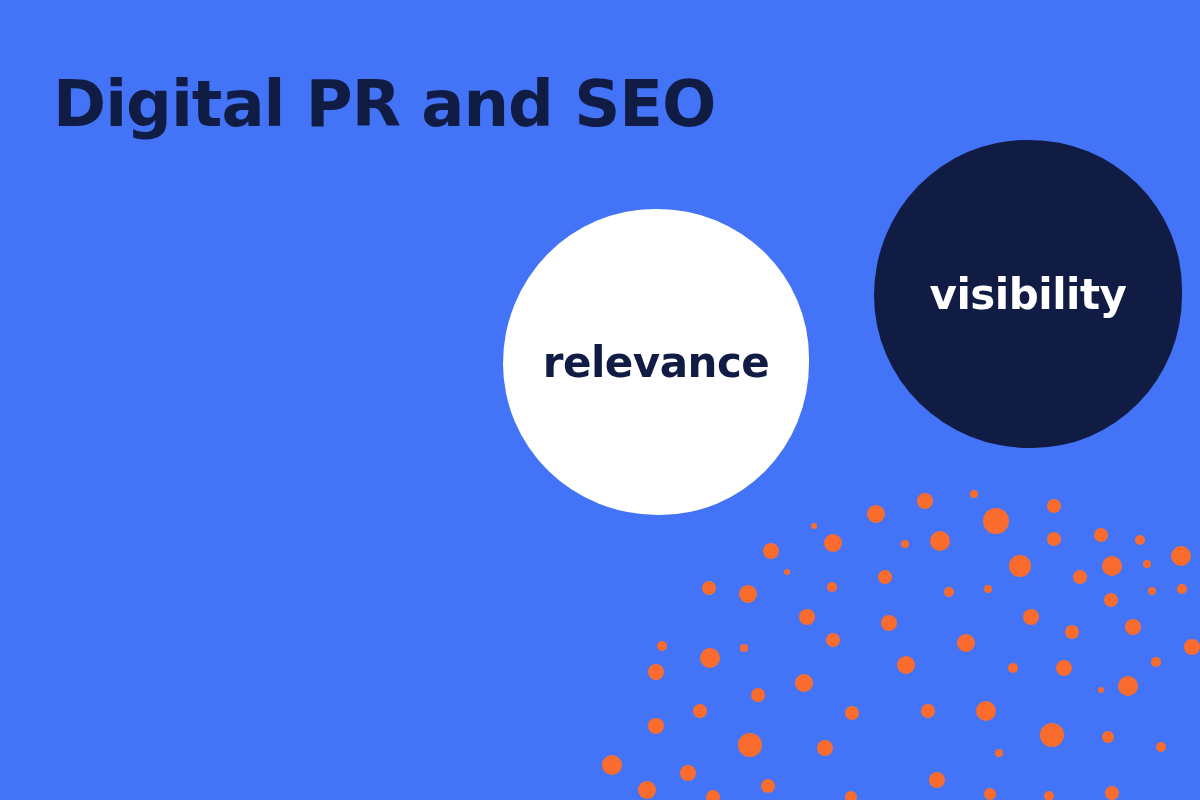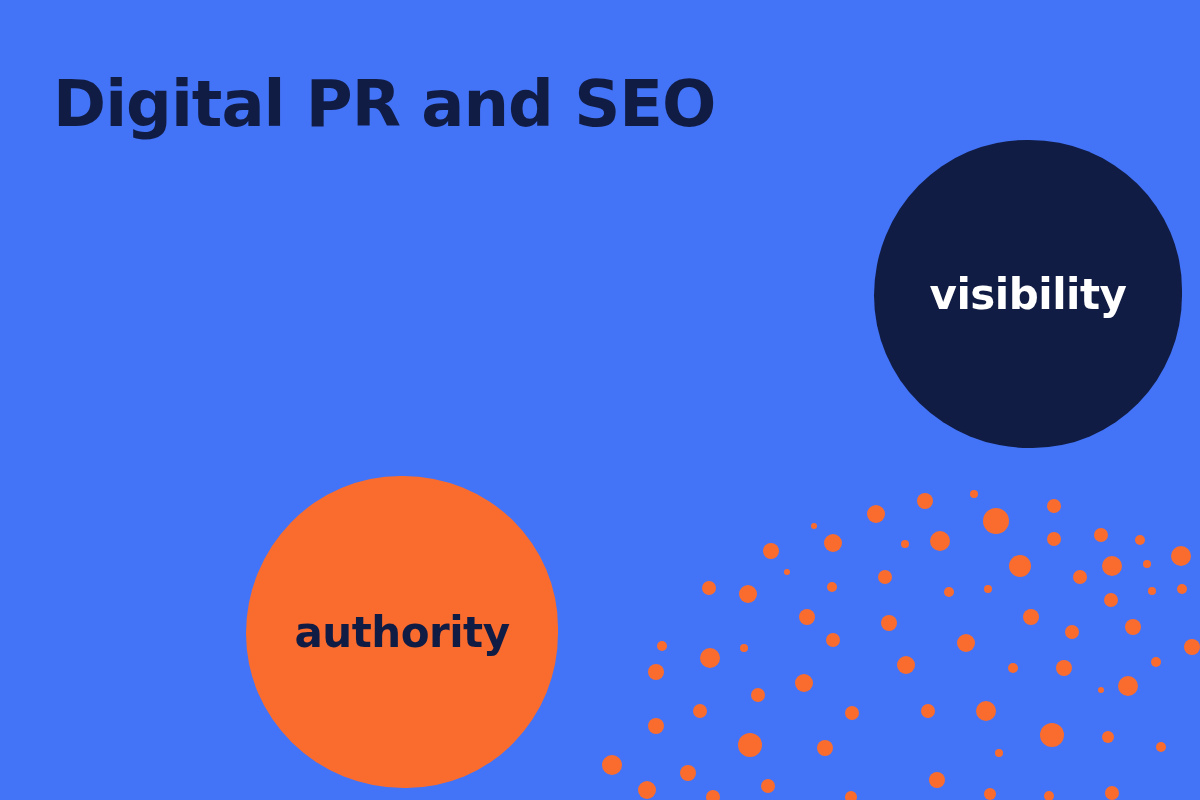--- a/index.html
+++ b/index.html
@@ -119,22 +119,22 @@
       <circle cx="1052" cy="735" r="12" fill="#FA6C2E"></circle>
       <circle cx="1108" cy="737" r="6" fill="#FA6C2E"></circle>
       <circle cx="999" cy="753" r="4" fill="#FA6C2E"></circle>
       <circle cx="1161" cy="747" r="5" fill="#FA6C2E"></circle>
       <circle cx="937" cy="780" r="8" fill="#FA6C2E"></circle>
       <circle cx="990" cy="794" r="6" fill="#FA6C2E"></circle>
       <circle cx="1049" cy="796" r="5" fill="#FA6C2E"></circle>
       <circle cx="1112" cy="793" r="7" fill="#FA6C2E"></circle>
     </svg>
 
+  <div class="bubble" style="left: 503px; top: 209px; width: 306px; height: 306px; background: rgb(255, 255, 255); color: rgb(17, 28, 69);">
+    <span class="bubble-label">relevance</span>
+  </div>
 
   <div class="bubble" style="left: 874px; top: 140px; width: 308px; height: 308px; background: rgb(17, 28, 69); color: rgb(255, 255, 255);">
     <span class="bubble-label">visibility</span>
   </div>
 
-  <div class="bubble" style="left: 246px; top: 476px; width: 312px; height: 312px; background: rgb(250, 108, 46); color: rgb(17, 28, 69);">
-    <span class="bubble-label">authority</span>
-  </div>
 
 </div>
 
 </body></html>

